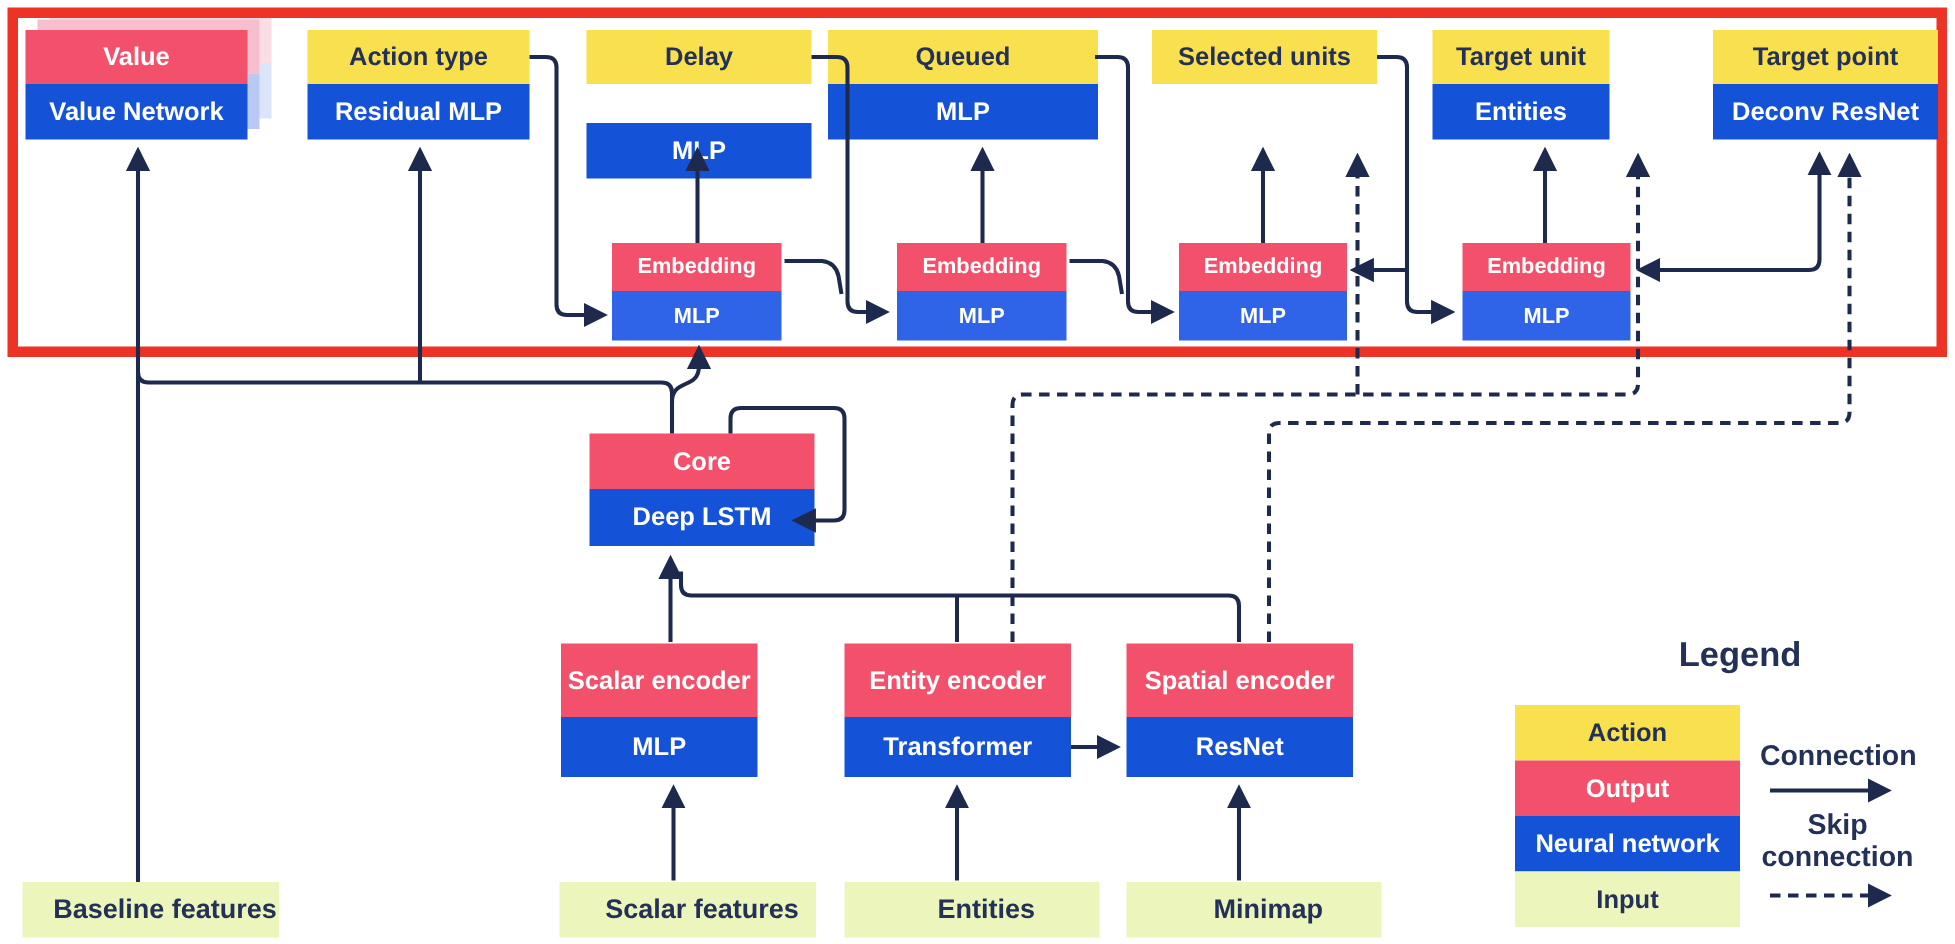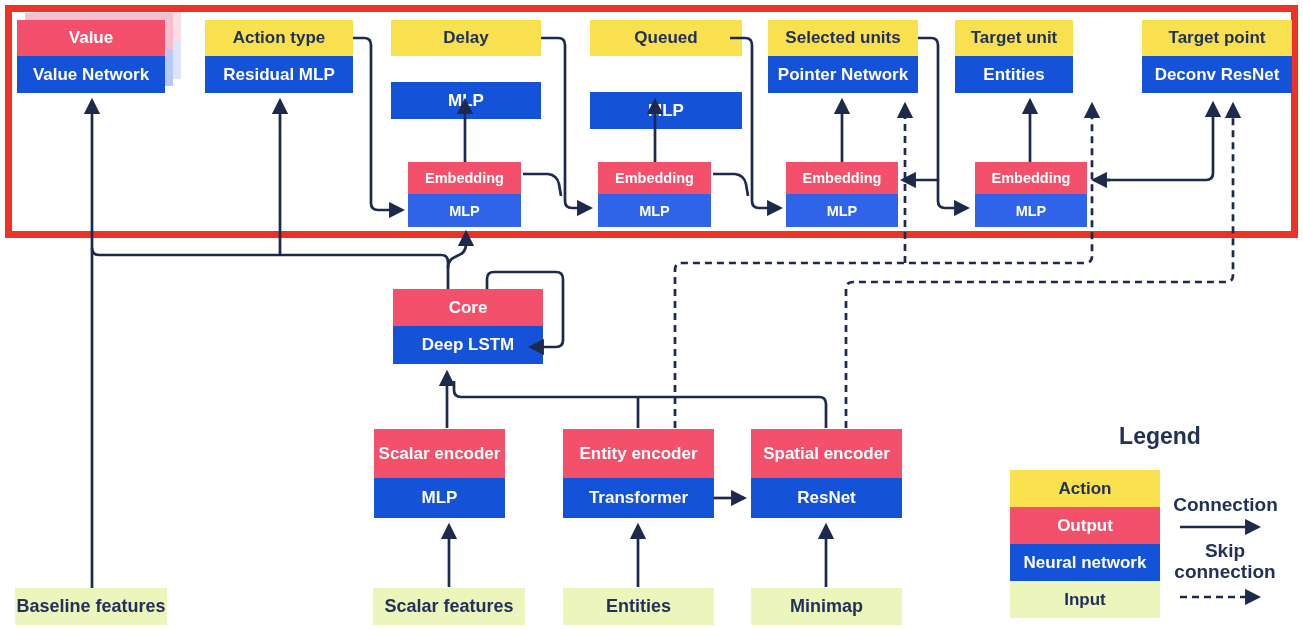--- a/index.html
+++ b/index.html
@@ -14,21 +14,21 @@
   .head .row{height:37px;font-size:17px;font-weight:600;}
   .head .row:first-child{height:36px;}
   .emb .row{height:33px;font-size:14.5px;font-weight:600;}
   .emb .row:first-child{height:32px;}
   .core .row{height:38px;font-size:17px;font-weight:600;}
   .core .row:first-child{height:37px;}
   .enc .row:first-child{height:49px;font-size:17px;font-weight:600;}
   .enc .row:last-child{height:40px;font-size:17px;font-weight:600;}
   .input-box{position:absolute;height:37px;background:var(--c-input);color:var(--c-text);
              display:flex;align-items:center;justify-content:center;
-             font-size:18px;font-weight:700;}
+             font-size:18px;font-weight:700;padding-left:19px;}
   .shadow1-top{background:var(--c-shadowpink1);}
   .shadow1-bot{background:var(--c-shadowblue1);}
   .shadow2-top{background:var(--c-shadowpink2);}
   .shadow2-bot{background:var(--c-shadowblue2);}
   #highlight{position:absolute;left:5px;top:5px;width:1279px;height:219px;
              border:7px solid var(--c-highlight);}
   #wires{position:absolute;left:0;top:0;pointer-events:none;}
   #wires path{fill:none;stroke:var(--c-line);stroke-width:2.7px;}
   #wires path.dash{stroke-dasharray:7 5;}
   #ah path{fill:var(--c-line);stroke:none;}
@@ -61,27 +61,26 @@
     <div class="row net-main">Value Network</div>
   </div>
   <div class="node head" style="left:205px;top:20px;width:148px;">
     <div class="row cap-action">Action type</div>
     <div class="row net-main">Residual MLP</div>
   </div>
   <div class="node head" style="left:391px;top:20px;width:150px;gap:26px;">
     <div class="row cap-action">Delay</div>
     <div class="row net-main">MLP</div>
   </div>
-  <div class="node head" style="left:590px;top:20px;width:152px;gap:36px;">
+  <div class="node head" style="left:552px;top:20px;width:180px;">
     <div class="row cap-action">Queued</div>
     <div class="row net-main">MLP</div>
   </div>
   <div class="node head" style="left:768px;top:20px;width:150px;">
     <div class="row cap-action">Selected units</div>
-    <div class="row net-main">Pointer Network</div>
   </div>
   <div class="node head" style="left:955px;top:20px;width:118px;">
     <div class="row cap-action">Target unit</div>
     <div class="row net-main">Entities</div>
   </div>
   <div class="node head" style="left:1142px;top:20px;width:150px;">
     <div class="row cap-action">Target point</div>
     <div class="row net-main">Deconv ResNet</div>
   </div>
 

